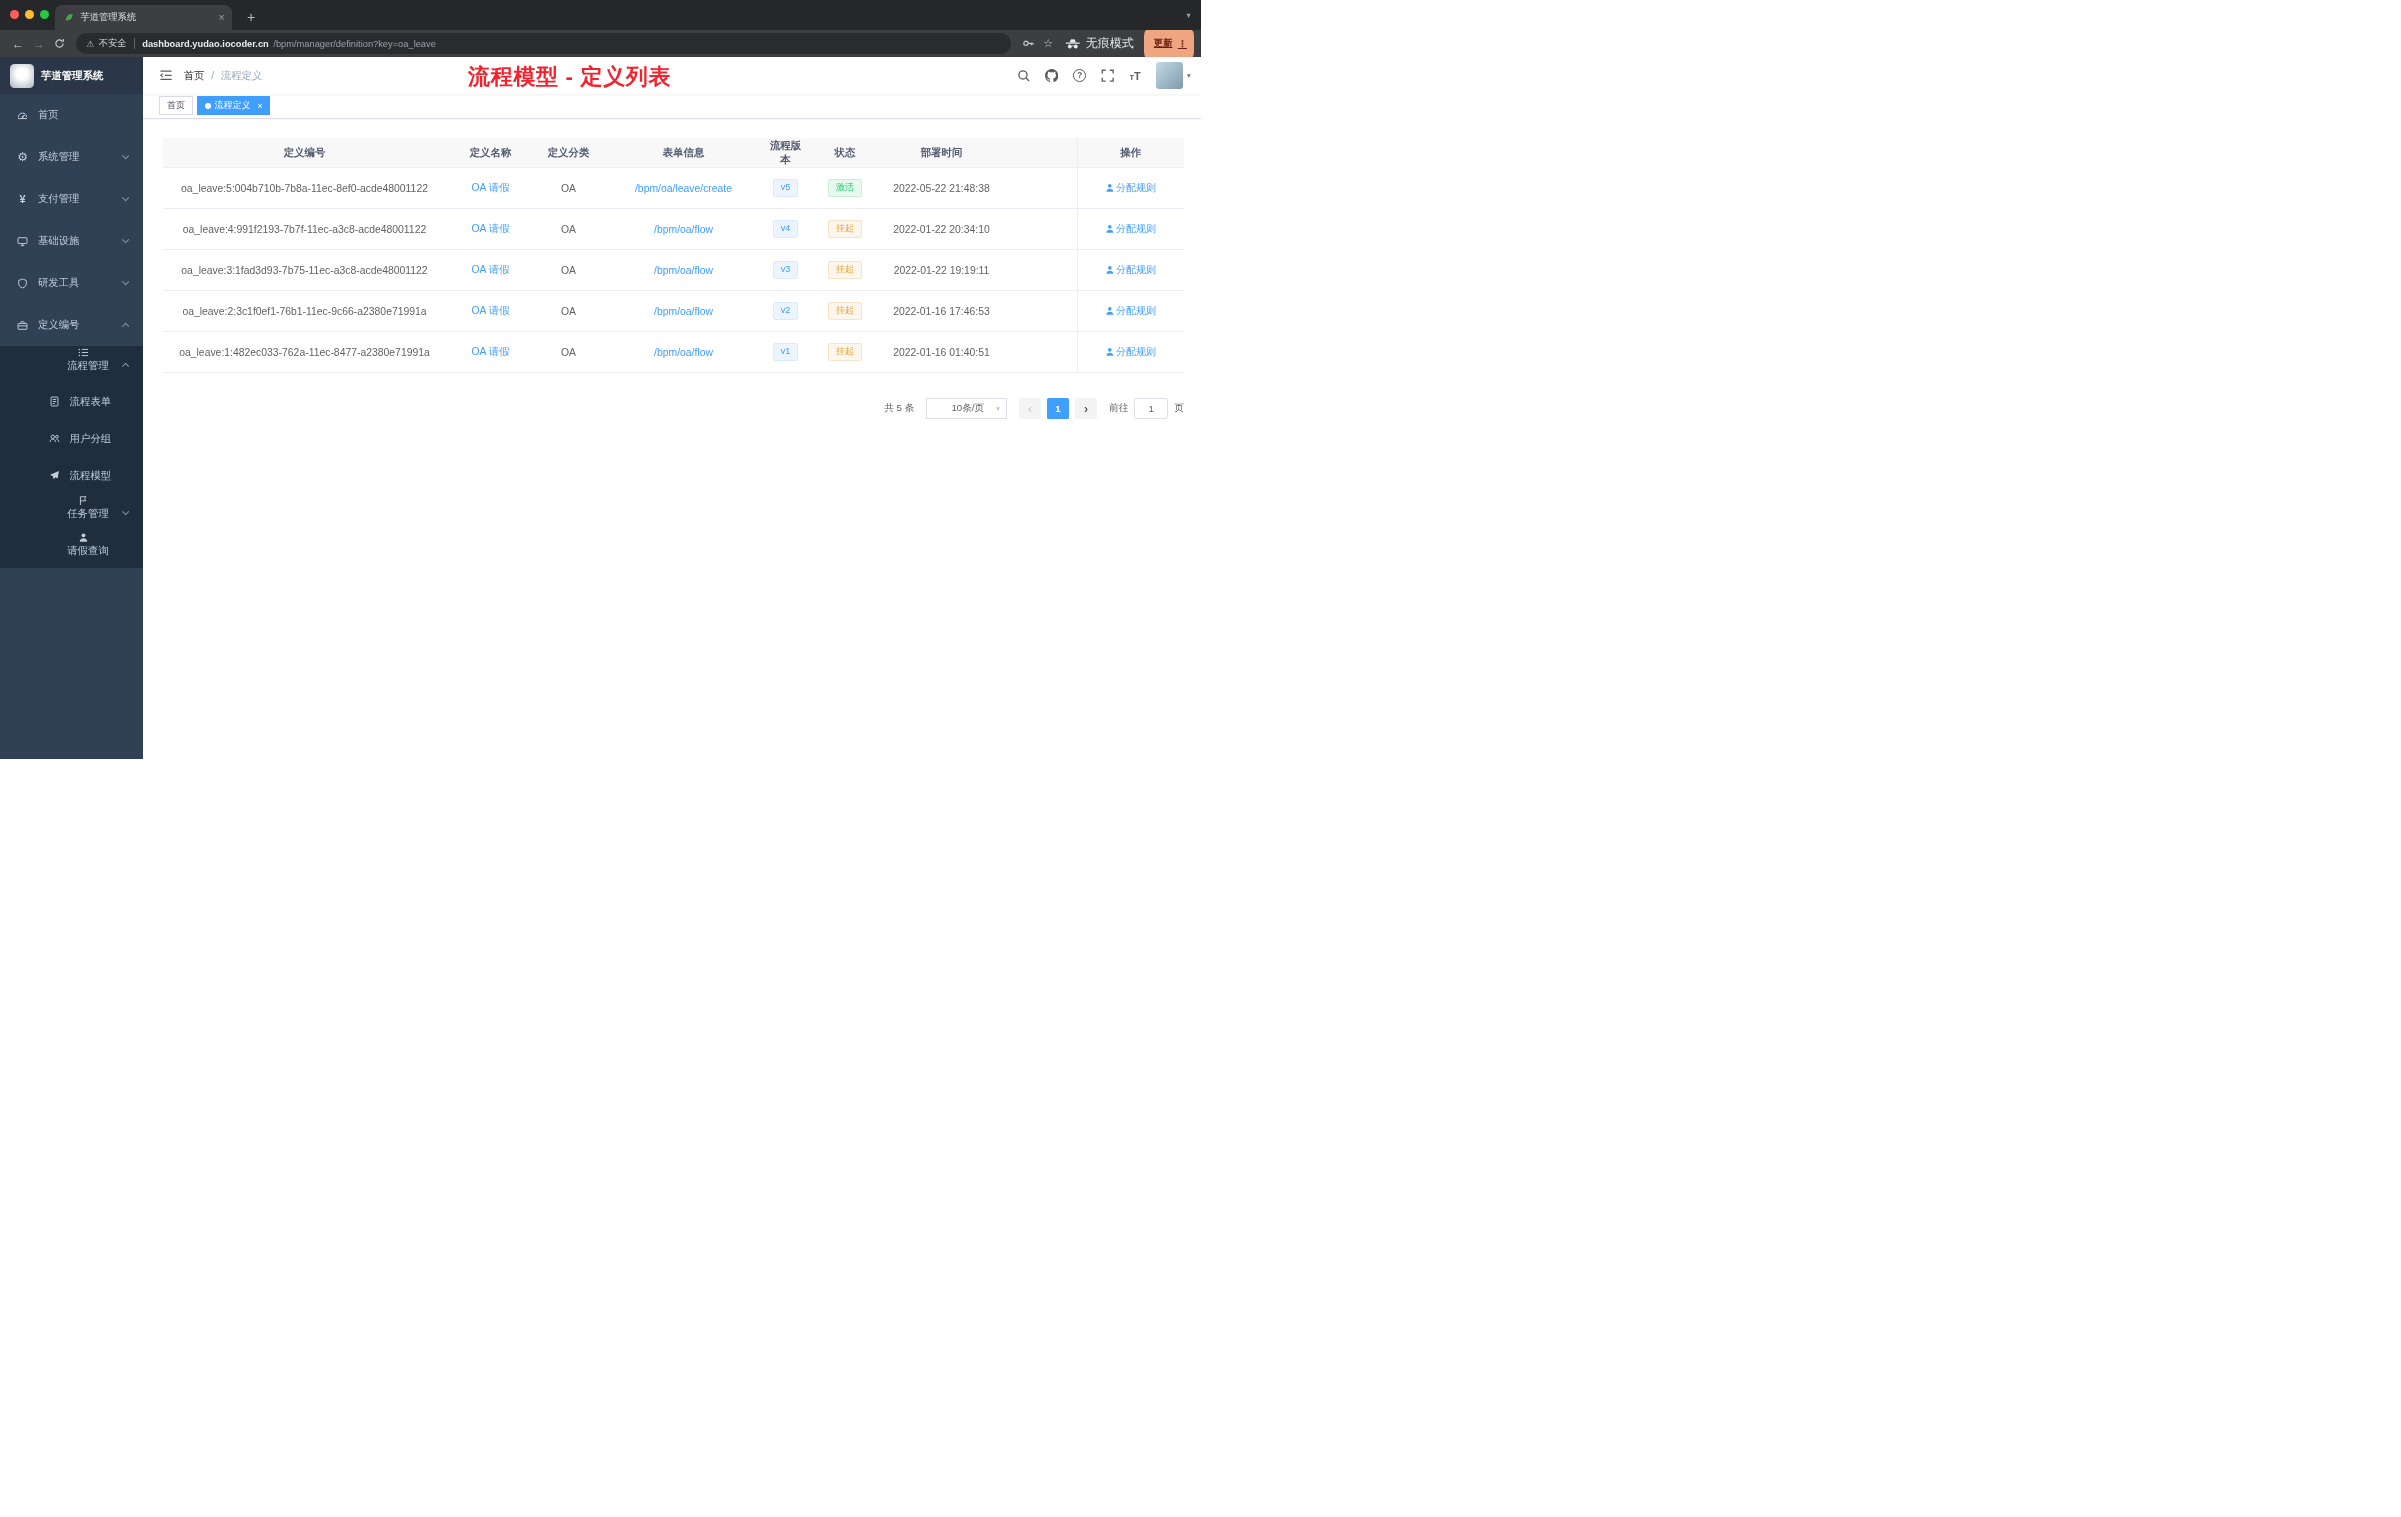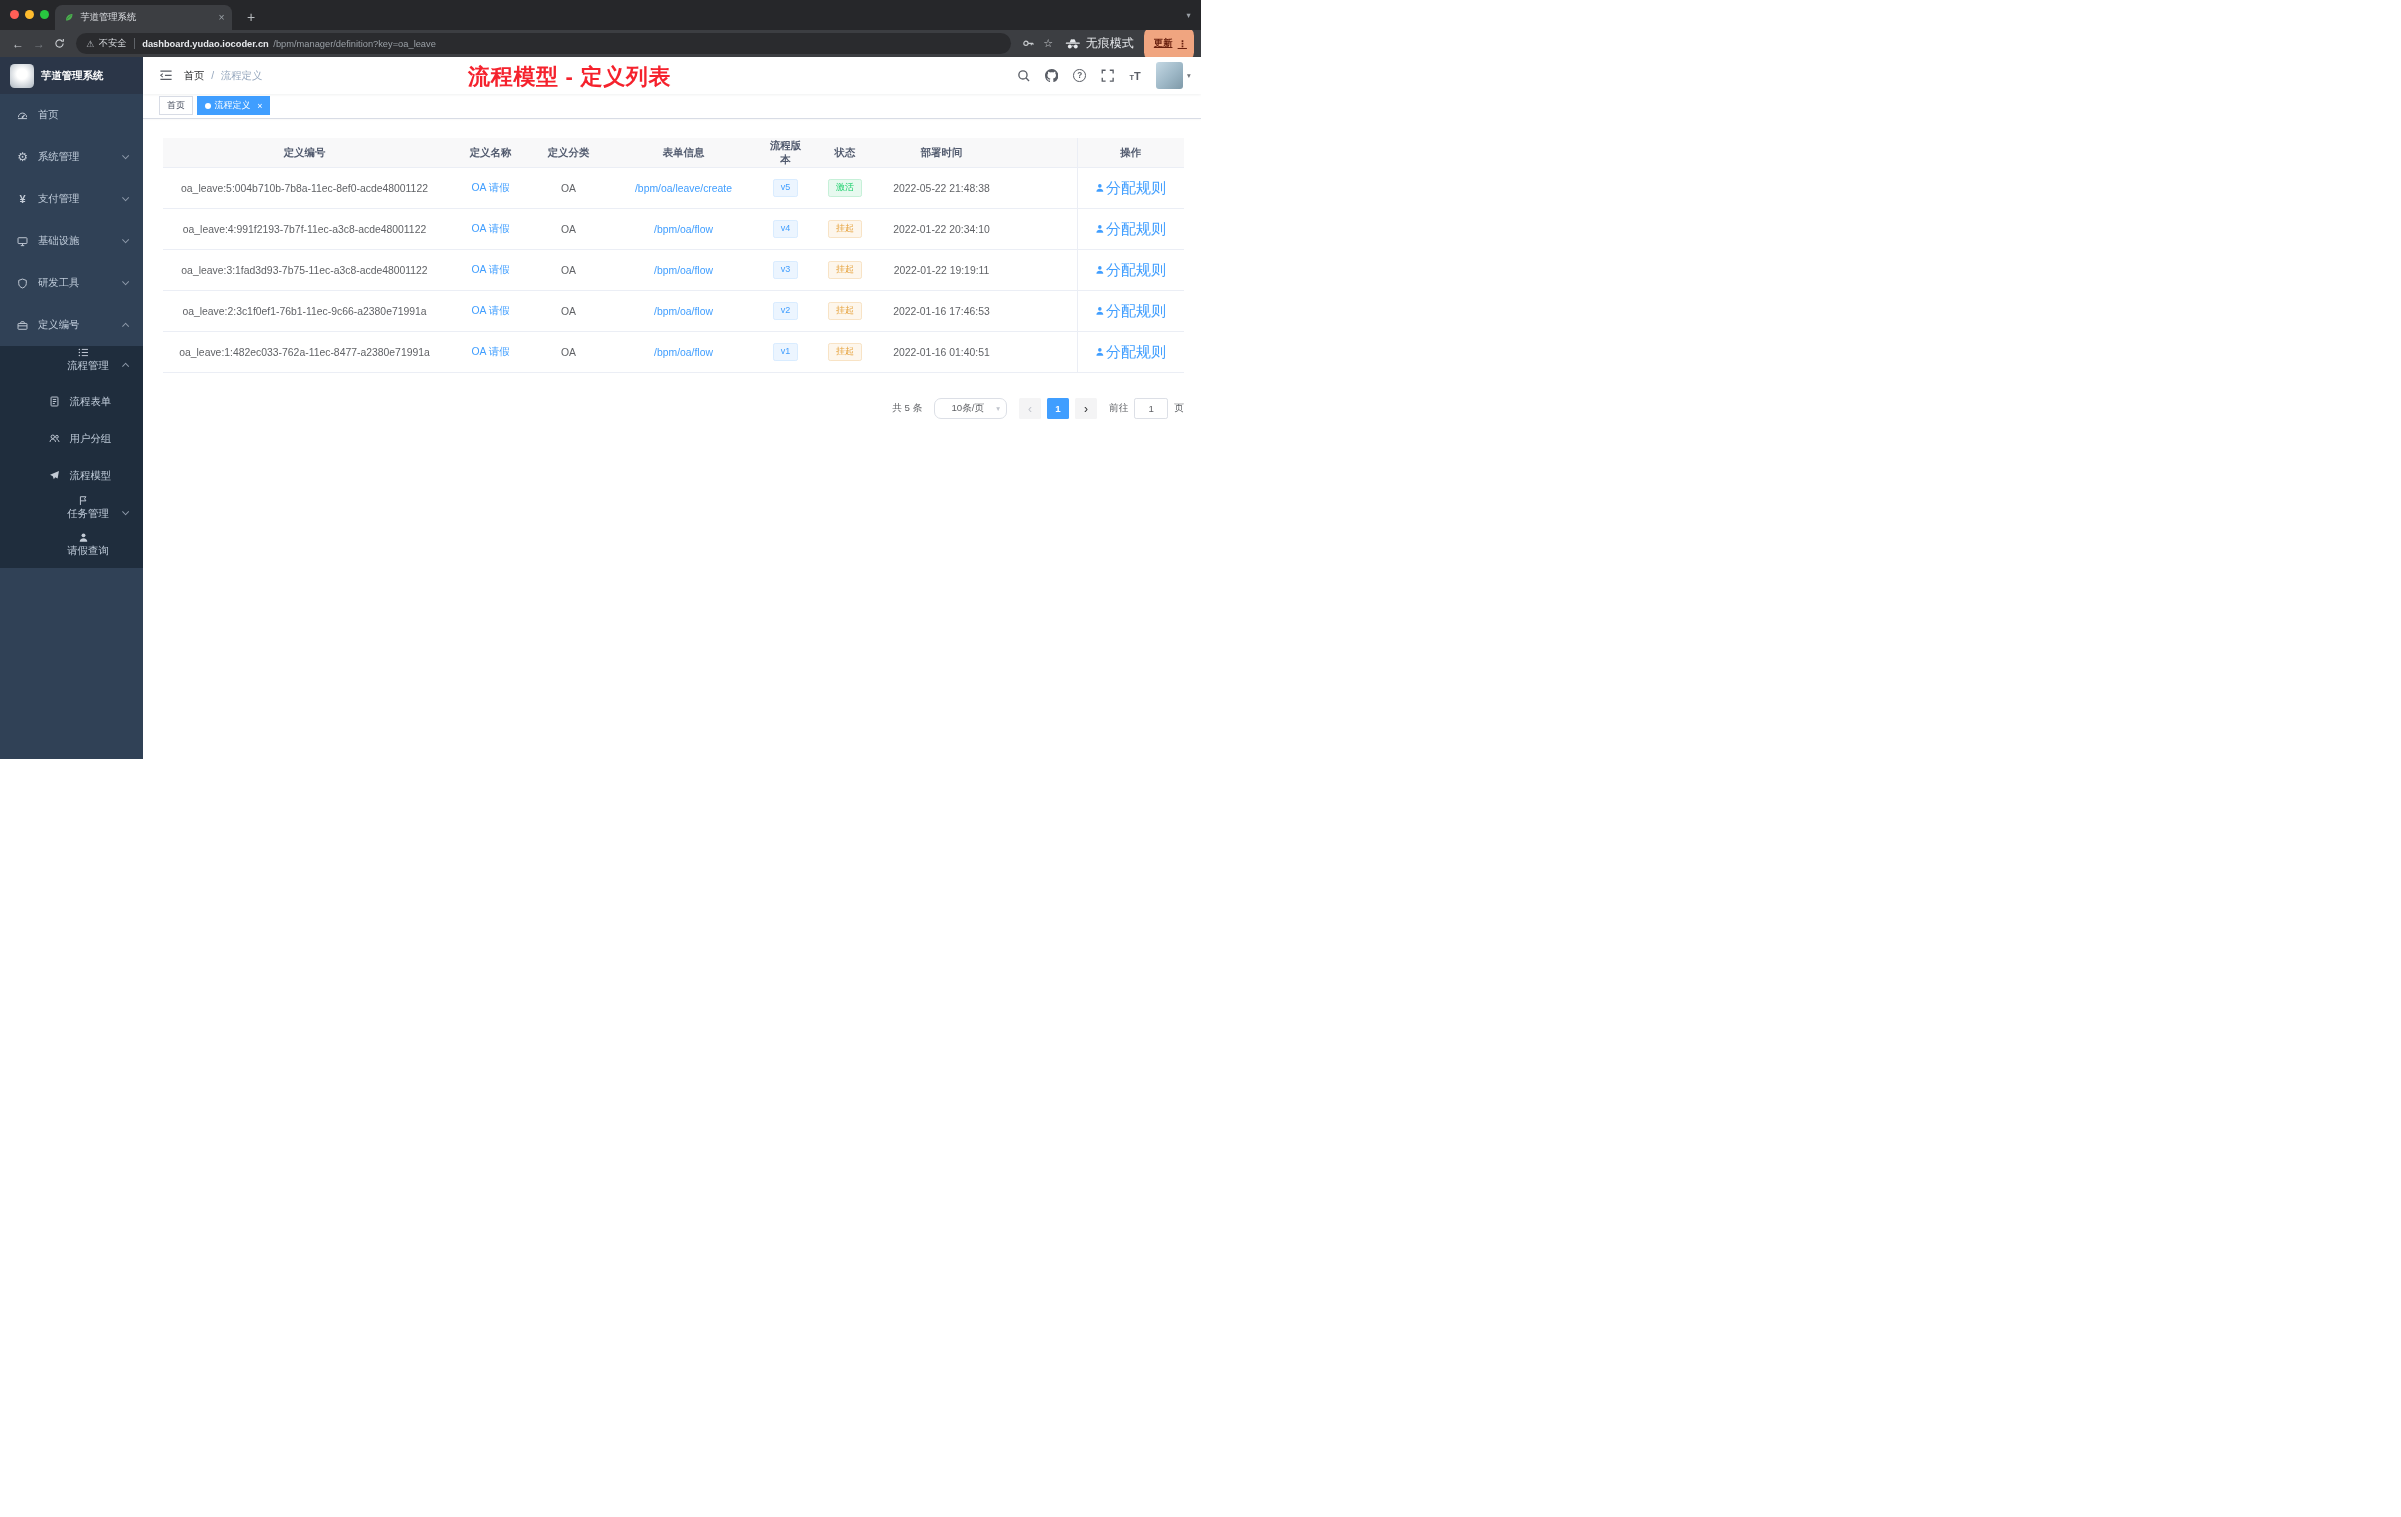--- a/index.html
+++ b/index.html
@@ -80,30 +80,30 @@
   .tag-x { margin-left:3px; font-size:9px; }
 
   .content { flex:1; padding:19.3px 17px 0 20px; background:#fff; }
 
   
   table.grid { width:1021px; border-collapse:collapse; table-layout:fixed; }
   .grid th { height:30px; background:#f8f8f9; color:#515a6e; font-size:10.4px; font-weight:700; text-align:center; border-bottom:0.7px solid #ebeef5; }
   .grid td { height:41px; text-align:center; color:#606266; font-size:10.4px; border-bottom:0.7px solid #ebeef5; overflow:hidden; white-space:nowrap; }
   .grid .op { border-left:0.7px solid #ebeef5; }
   .lnk { color:#409eff; text-decoration:none; cursor:pointer; }
-  .act-lnk { display:inline-flex; align-items:center; gap:1px; font-size:15px; }
+  .act-lnk { display:inline-flex; align-items:center; gap:1px; font-size:10px; }
   .act-lnk svg { width:9.7px; height:9.7px; }
   .vtag { display:inline-block; padding:2.2px 6.7px; background:#ecf5ff; border:0.7px solid #d9ecff; border-radius:2.2px; color:#409eff; font-size:9px; line-height:1.3; }
   .pill { display:inline-block; padding:2.2px 7.4px; border-radius:2.2px; font-size:9px; line-height:1.3; }
   .pill[data-status="active"] { background:#e7f9ef; border:0.7px solid #c6f0d8; color:#13ce66; }
   .pill[data-status="suspended"] { background:#fdf6ec; border:0.7px solid #f8e3c5; color:#e6a23c; }
 
   
   .pager { width:1021px; margin-top:25px; display:flex; align-items:center; justify-content:flex-end; gap:6px; color:#606266; font-size:9.7px; }
-  .pg-size { height:21px; border:0.7px solid #dcdfe6; border-radius:7px; background:#fff; display:flex; align-items:center; gap:12px; padding:0 6px 0 16px; margin:0 6px; cursor:pointer; }
+  .pg-size { height:21px; border:0.7px solid #dcdfe6; border-radius:0; background:#fff; display:flex; align-items:center; gap:12px; padding:0 6px 0 24px; margin:0 6px; cursor:pointer; }
   .pg-caret { color:#c0c4cc; font-size:7.4px; }
   .pg-btn { min-width:22px; height:21px; border:none; background:#f4f4f5; border-radius:1.5px; font-size:12px; color:#303133; display:flex; align-items:center; justify-content:center; cursor:pointer; font-family:inherit; }
   .pg-btn.prev { color:#c0c4cc; }
   .pg-btn.cur { background:#409eff; color:#fff; font-size:9.7px; font-weight:700; }
   .pg-goto { margin-left:6px; }
   .pg-input { width:34px; height:21px; border:0.7px solid #dcdfe6; border-radius:2.2px; text-align:center; color:#606266; font-size:9.7px; font-family:inherit; }
 </style>
 </head>
 <body>
 

